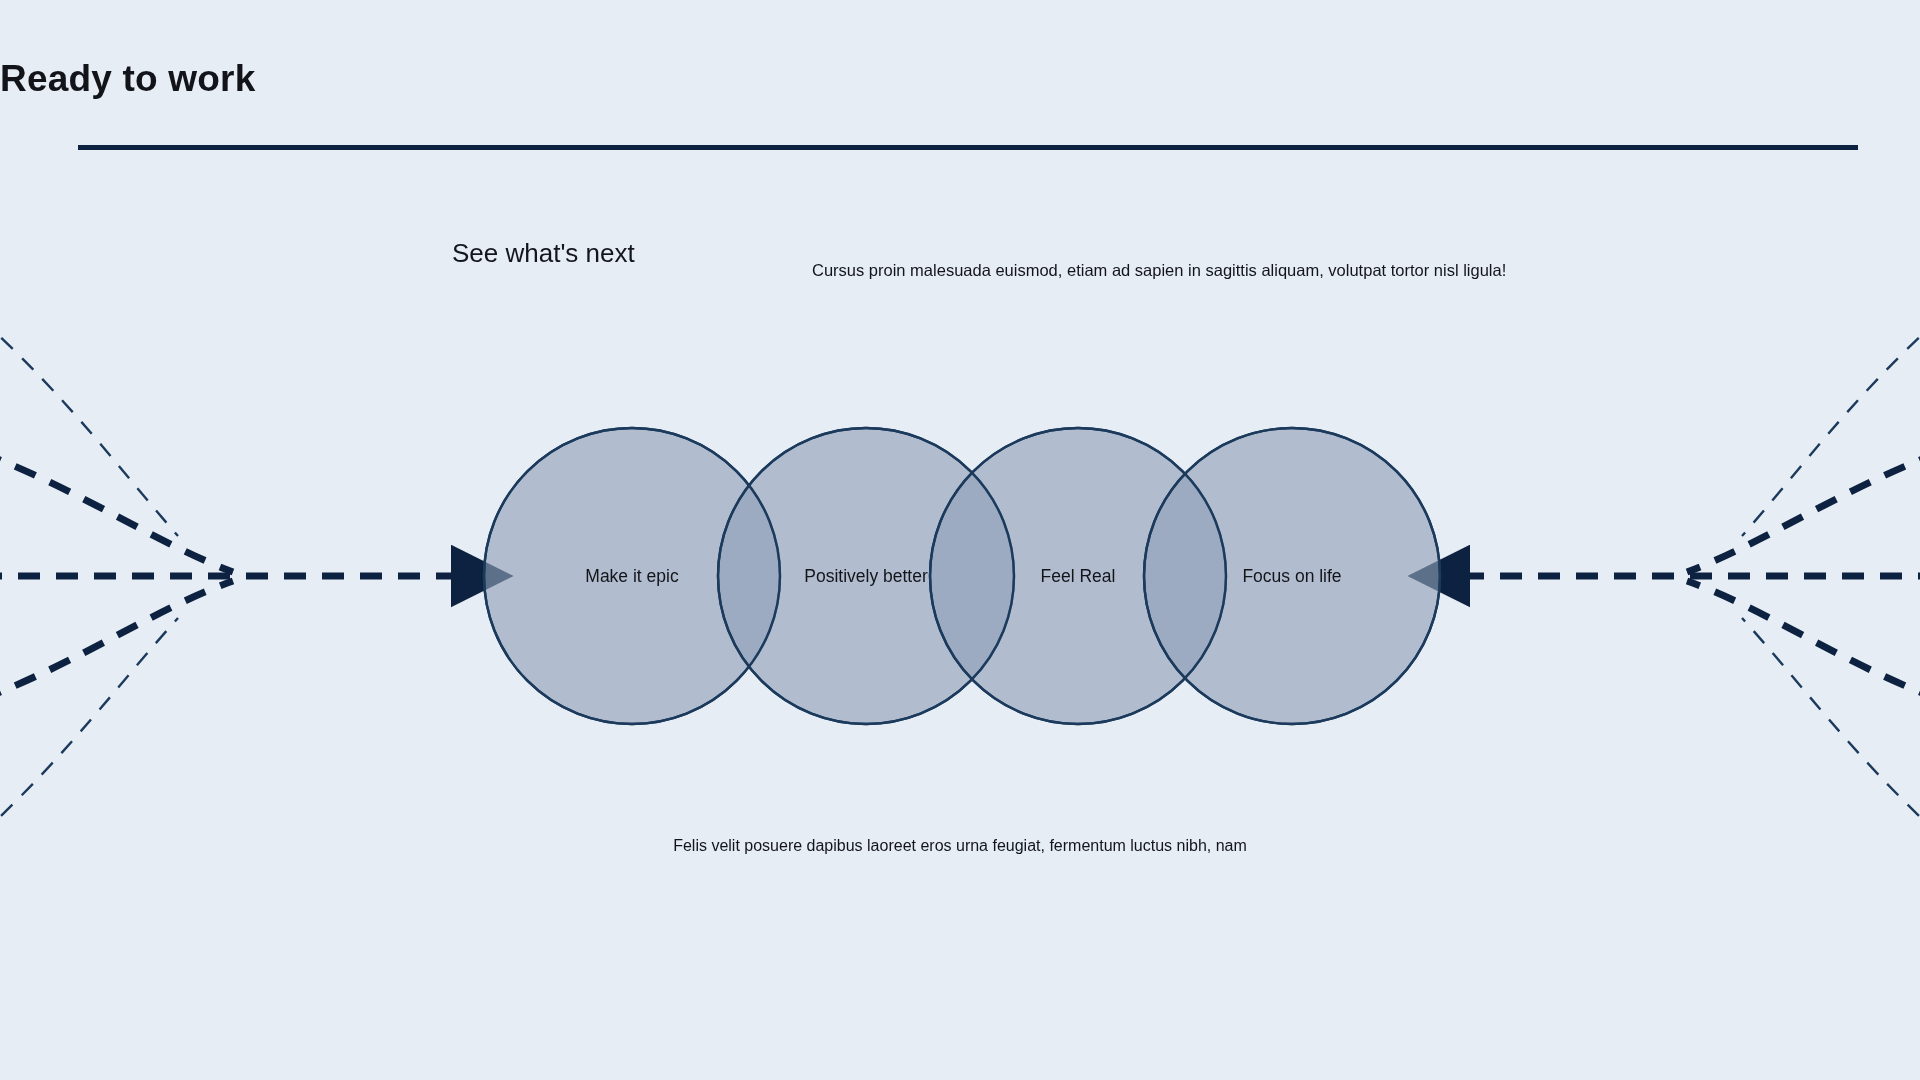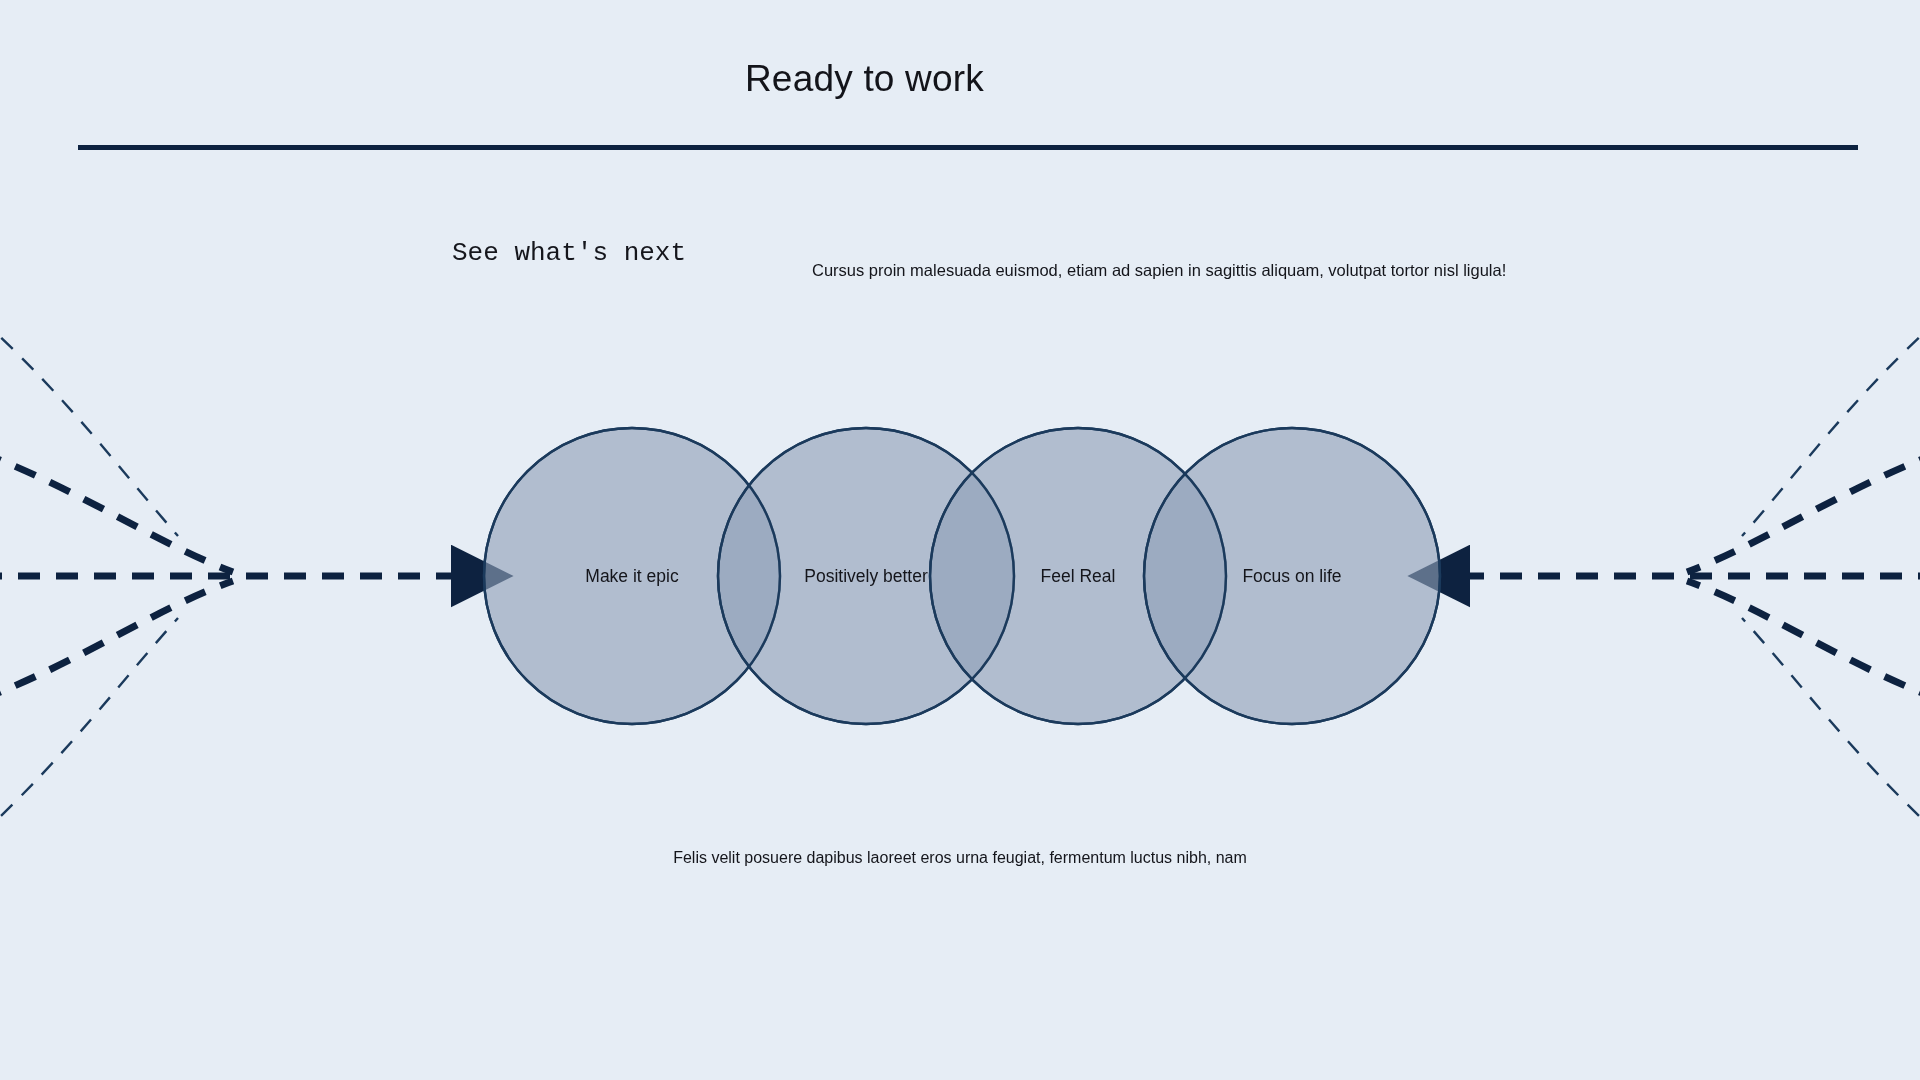--- a/index.html
+++ b/index.html
@@ -20,23 +20,23 @@
     width: 1920px;
     height: 1080px;
     background: #e6edf5;
   }
   
   #page-title {
     position: absolute;
     left: 0;
     top: 58px;
     width: 1729px;
-    text-align: center;
+    text-align: left;
     font-size: 37px;
-    font-weight: 400;
+    font-weight: 700;
     letter-spacing: 0.2px;
     color: #13141a;
     white-space: nowrap;
   }
   #title-rule {
     position: absolute;
     left: 78px;
     top: 145px;
     width: 1780px;
     height: 5px;
@@ -44,21 +44,20 @@
   }
   
   #section-heading {
     position: absolute;
     left: 452px;
     top: 238px;
     font-size: 26px;
     font-weight: 400;
     color: #15161c;
     white-space: nowrap;
-    font-family: Liberation Mono, monospace;
   }
   #intro-paragraph {
     position: absolute;
     left: 800px;
     top: 240px;
     width: 880px;
     font-size: 16.5px;
     line-height: 37px;
     color: #14151b;
   }
@@ -67,21 +66,21 @@
   #footer-caption {
     position: absolute;
     left: 0;
     top: 832px;
     width: 1920px;
     text-align: center;
     font-size: 16px;
     line-height: 27px;
     color: #14151b;
   }
-  #footer-caption p { margin: 12px; }
+  #footer-caption p { margin: 0; }
   
   #diagram-svg {
     position: absolute;
     left: 0;
     top: 0;
     width: 1920px;
     height: 1080px;
   }
   .venn-label {
     font-family: "Liberation Sans", sans-serif;

